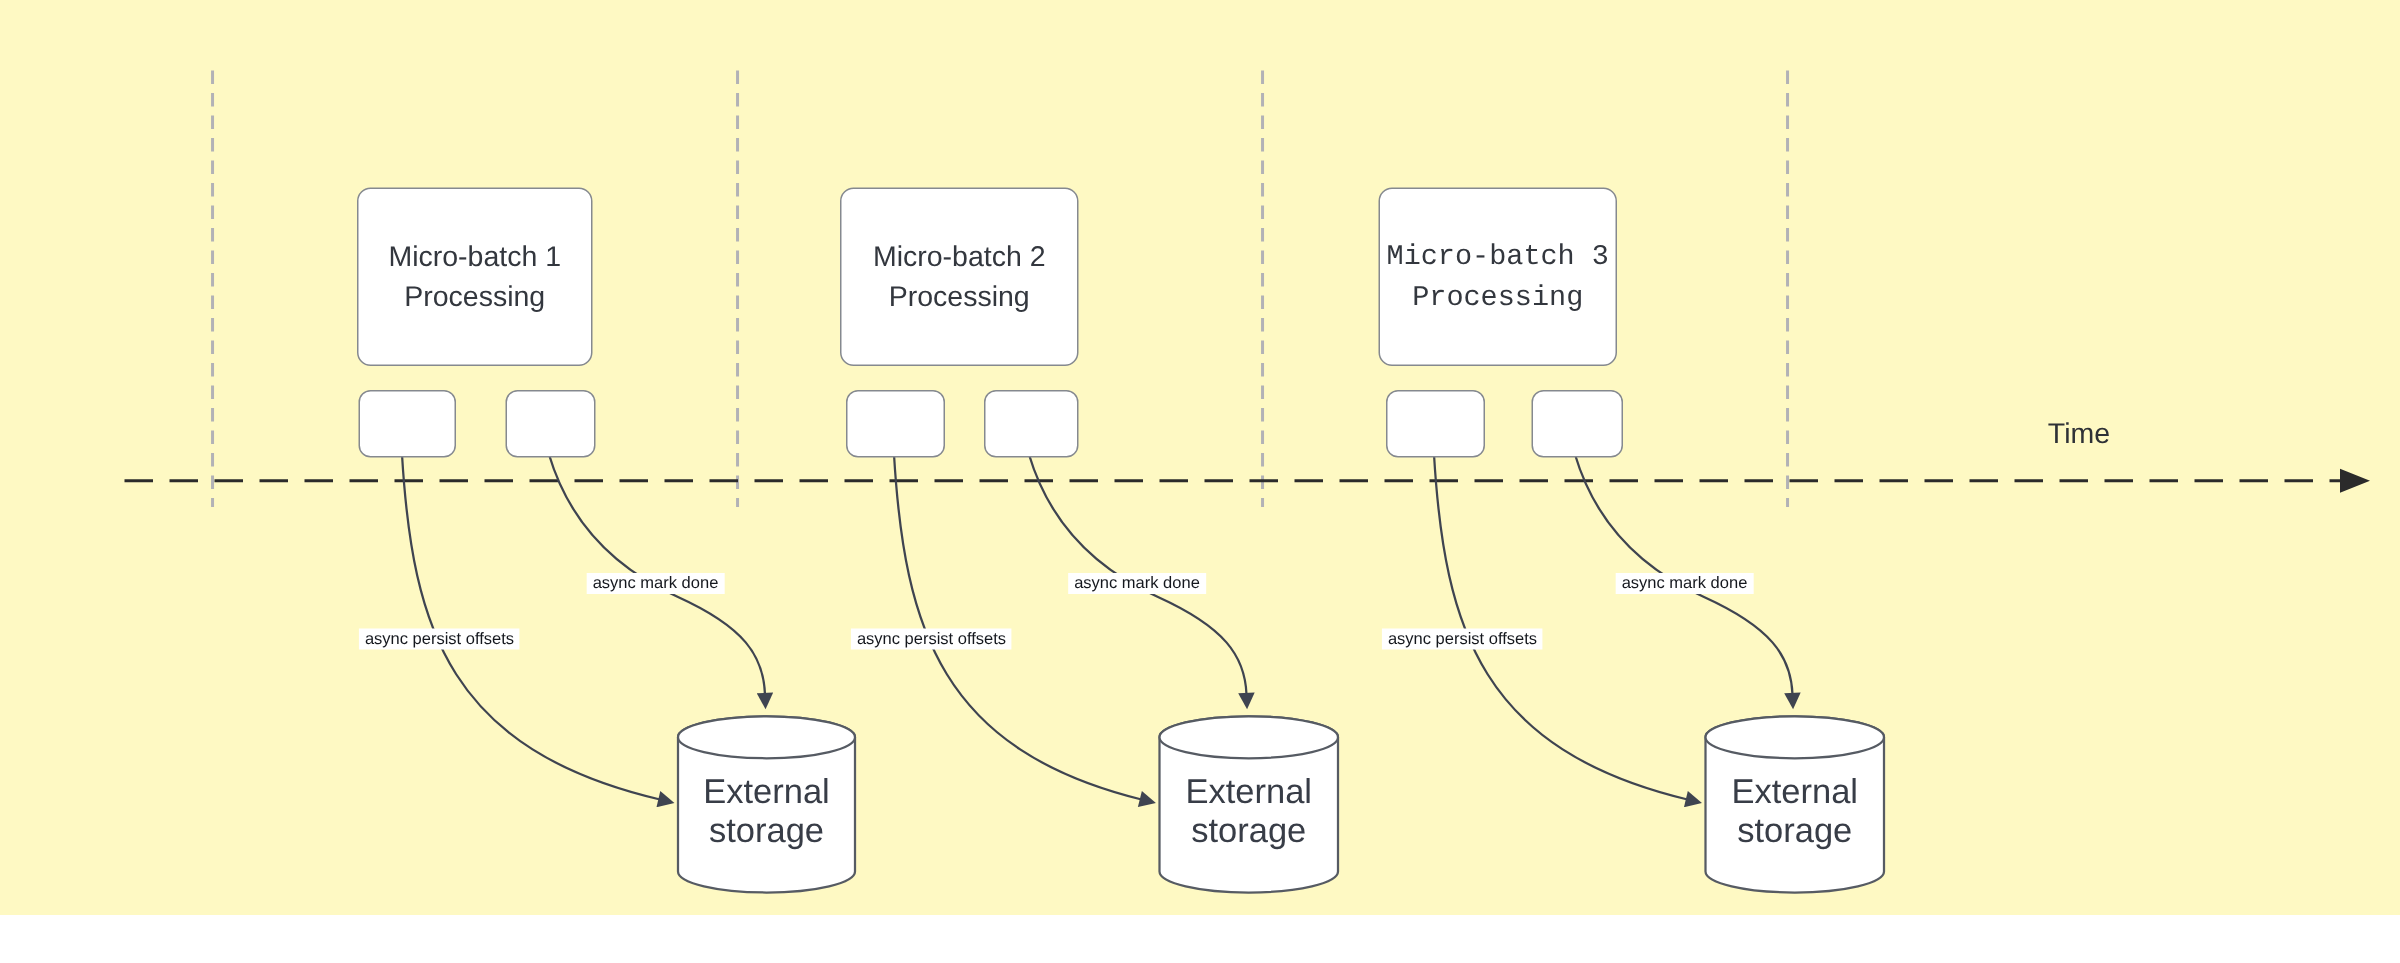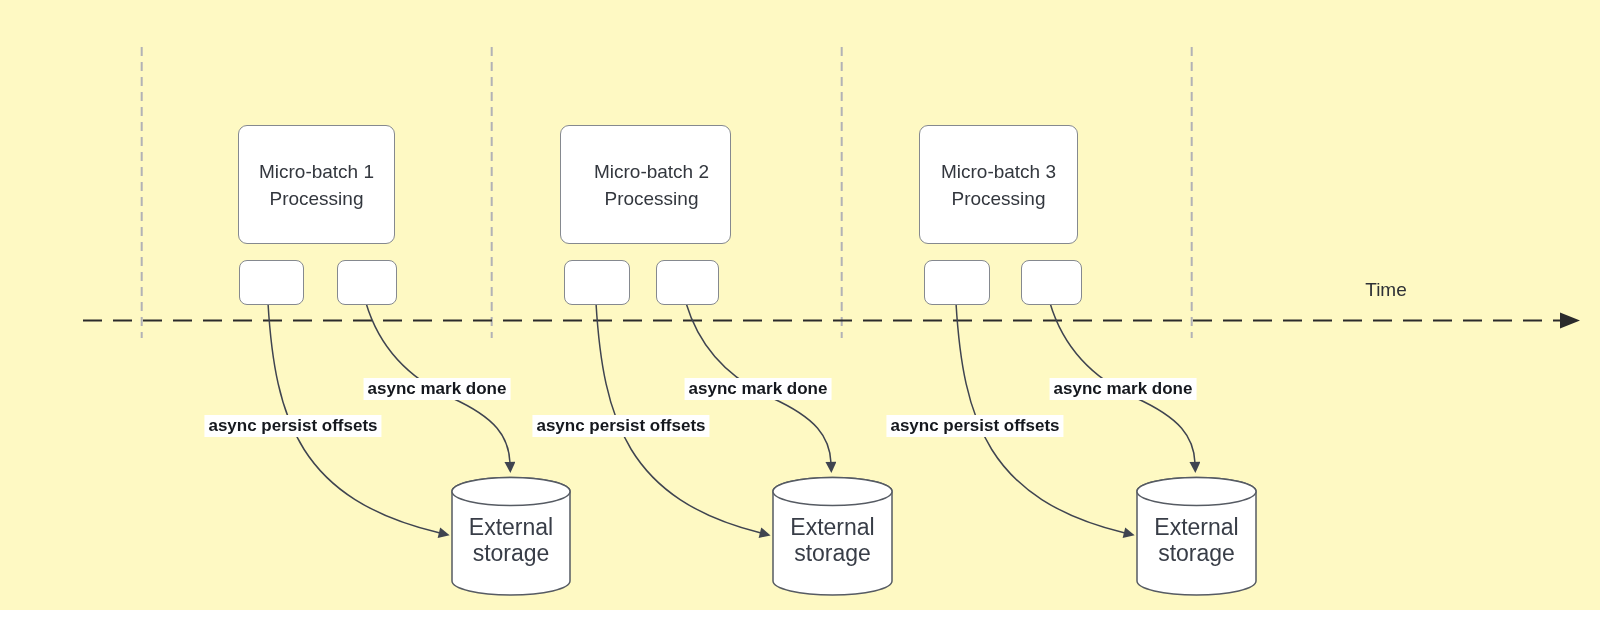--- a/index.html
+++ b/index.html
@@ -24,21 +24,21 @@
     position:absolute;
     border:1.5px solid #85898f;
     border-radius:8px;
     background:#ffffff;
   }
   .edge-label{
     position:absolute;
     transform:translate(-50%,-50%);
     background:#ffffff;
     padding:1px 4px;
-    font-size:17px;font-weight:bold;color:#15181e;
+    font-size:11px;font-weight:normal;color:#15181e;
     white-space:nowrap;
   }
   .cyl-label{
     position:absolute;
     text-align:center;
     font-size:23px;line-height:26px;color:#383d47;
   }
   .time-label{
     position:absolute;
     transform:translate(-50%,-50%);
@@ -97,36 +97,36 @@
   </div>
   <div class="small-box" style="left:239px;top:260px;width:63px;height:43px;"></div>
   <div class="small-box" style="left:337px;top:260px;width:58px;height:43px;"></div>
   <div class="edge-label" style="left:293px;top:426px;">async persist offsets</div>
   <div class="edge-label" style="left:437px;top:389px;">async mark done</div>
   <div class="cyl-label" style="left:452px;top:514px;width:118px;">
     <div>External</div>
     <div>storage</div>
   </div>
 
-  <div class="big-box" style="left:560px;top:125px;width:157px;height:117px;padding-left:12px;">
+  <div class="big-box" style="left:560px;top:125px;width:157px;height:117px;">
     <div>
       <div>Micro-batch 2</div>
       <div>Processing</div>
     </div>
   </div>
   <div class="small-box" style="left:564px;top:260px;width:64px;height:43px;"></div>
   <div class="small-box" style="left:656px;top:260px;width:61px;height:43px;"></div>
   <div class="edge-label" style="left:621px;top:426px;">async persist offsets</div>
   <div class="edge-label" style="left:758px;top:389px;">async mark done</div>
   <div class="cyl-label" style="left:773px;top:514px;width:119px;">
     <div>External</div>
     <div>storage</div>
   </div>
 
-  <div class="big-box" style="left:919px;top:125px;width:157px;height:117px;">
+  <div class="big-box" style="left:919px;top:125px;width:157px;height:117px;font-family:Liberation Mono, monospace;">
     <div>
       <div>Micro-batch 3</div>
       <div>Processing</div>
     </div>
   </div>
   <div class="small-box" style="left:924px;top:260px;width:64px;height:43px;"></div>
   <div class="small-box" style="left:1021px;top:260px;width:59px;height:43px;"></div>
   <div class="edge-label" style="left:975px;top:426px;">async persist offsets</div>
   <div class="edge-label" style="left:1123px;top:389px;">async mark done</div>
   <div class="cyl-label" style="left:1137px;top:514px;width:119px;">

